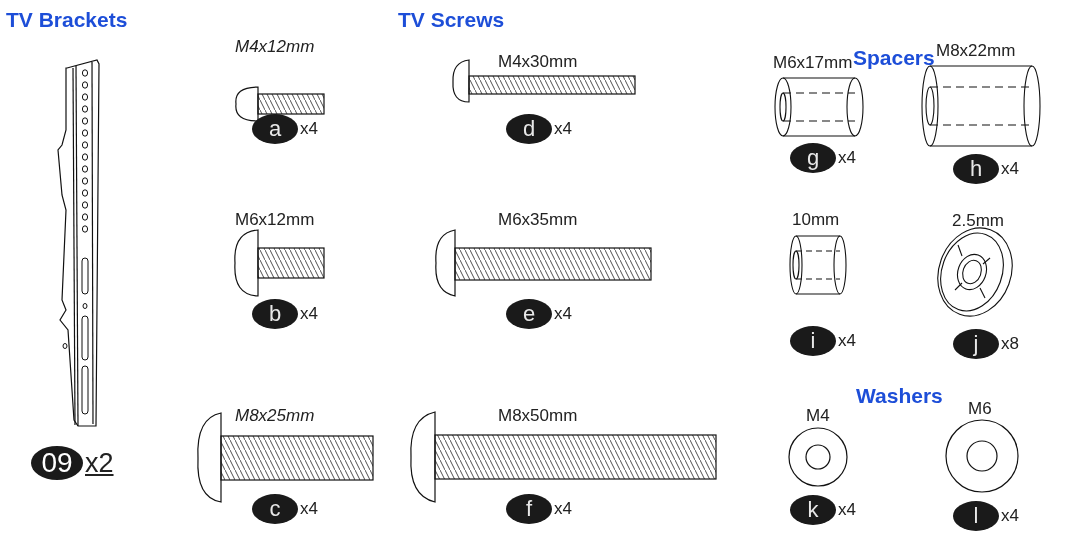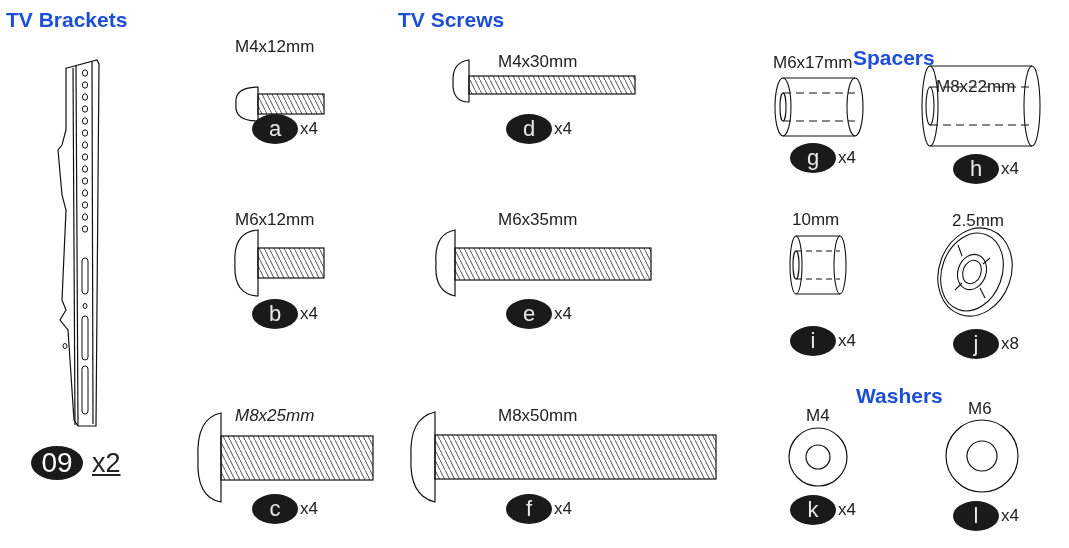--- a/index.html
+++ b/index.html
@@ -45,21 +45,21 @@
     <ellipse cx="85" cy="205" rx="2.6" ry="3.2"></ellipse>
     <ellipse cx="85" cy="217" rx="2.6" ry="3.2"></ellipse>
     <ellipse cx="85" cy="229" rx="2.6" ry="3.2"></ellipse>
     <rect x="82" y="258" width="6" height="36" rx="3"></rect>
     <ellipse cx="85" cy="306" rx="2" ry="2.5"></ellipse>
     <rect x="82" y="316" width="6" height="44" rx="3"></rect>
     <rect x="82" y="366" width="6" height="48" rx="3"></rect>
     <ellipse cx="65" cy="346" rx="2" ry="2.5"></ellipse>
   </g>
 </svg>
-<div class="badge" style="left:31px;top:446px;gap:7px;">
+<div class="badge" style="left:31px;top:446px;">
   <span class="oval" style="width:52px;height:34px;font-size:28px;color:#fff;">09</span>
   <span class="qty" style="font-size:27px;text-decoration:underline;">x2</span>
 </div>
 
 <svg style="left:0;top:0;" width="1069" height="548">
   <defs>
     <pattern id="thread" width="5" height="10" patternUnits="userSpaceOnUse">
       <line x1="0" y1="0" x2="5" y2="10" stroke="#222" stroke-width="0.8"></line>
     </pattern>
   </defs>
@@ -88,21 +88,21 @@
     <path d="M455 230 Q434 234 436 263 Q434 292 455 296 Z" fill="#fff"></path>
     <rect x="455" y="248" width="196" height="32" fill="url(#thread)"></rect>
   </g>
 
   <g stroke="#111" stroke-width="1.2">
     <path d="M435 412 Q409 418 411 457 Q409 496 435 502 Z" fill="#fff"></path>
     <rect x="435" y="435" width="281" height="44" fill="url(#thread)"></rect>
   </g>
 </svg>
 
-<div class="abs size" style="left:235px;top:37px;">M4x12mm</div>
+<div class="abs size" style="left:235px;top:37px;font-style:italic;">M4x12mm</div>
 <div class="badge" style="left:252px;top:114px;">
   <span class="oval" style="width:46px;height:30px;">a</span>
   <span class="qty">x4</span>
 </div>
 
 <div class="abs size" style="left:235px;top:210px;">M6x12mm</div>
 <div class="badge" style="left:252px;top:299px;">
   <span class="oval" style="width:46px;height:30px;">b</span>
   <span class="qty">x4</span>
 </div>
@@ -168,21 +168,21 @@
     <line x1="955" y1="290" x2="962" y2="283"></line>
   </g>
 </svg>
 
 <div class="abs size" style="left:773px;top:53px;">M6x17mm</div>
 <div class="badge" style="left:790px;top:143px;">
   <span class="oval" style="width:46px;height:30px;">g</span>
   <span class="qty">x4</span>
 </div>
 
-<div class="abs size" style="left:936px;top:41px;margin-top:36px;">M8x22mm</div>
+<div class="abs size" style="left:936px;top:41px;">M8x22mm</div>
 <div class="badge" style="left:953px;top:154px;">
   <span class="oval" style="width:46px;height:30px;">h</span>
   <span class="qty">x4</span>
 </div>
 
 <div class="abs size" style="left:792px;top:210px;">10mm</div>
 <div class="badge" style="left:790px;top:326px;">
   <span class="oval" style="width:46px;height:30px;">i</span>
   <span class="qty">x4</span>
 </div>

